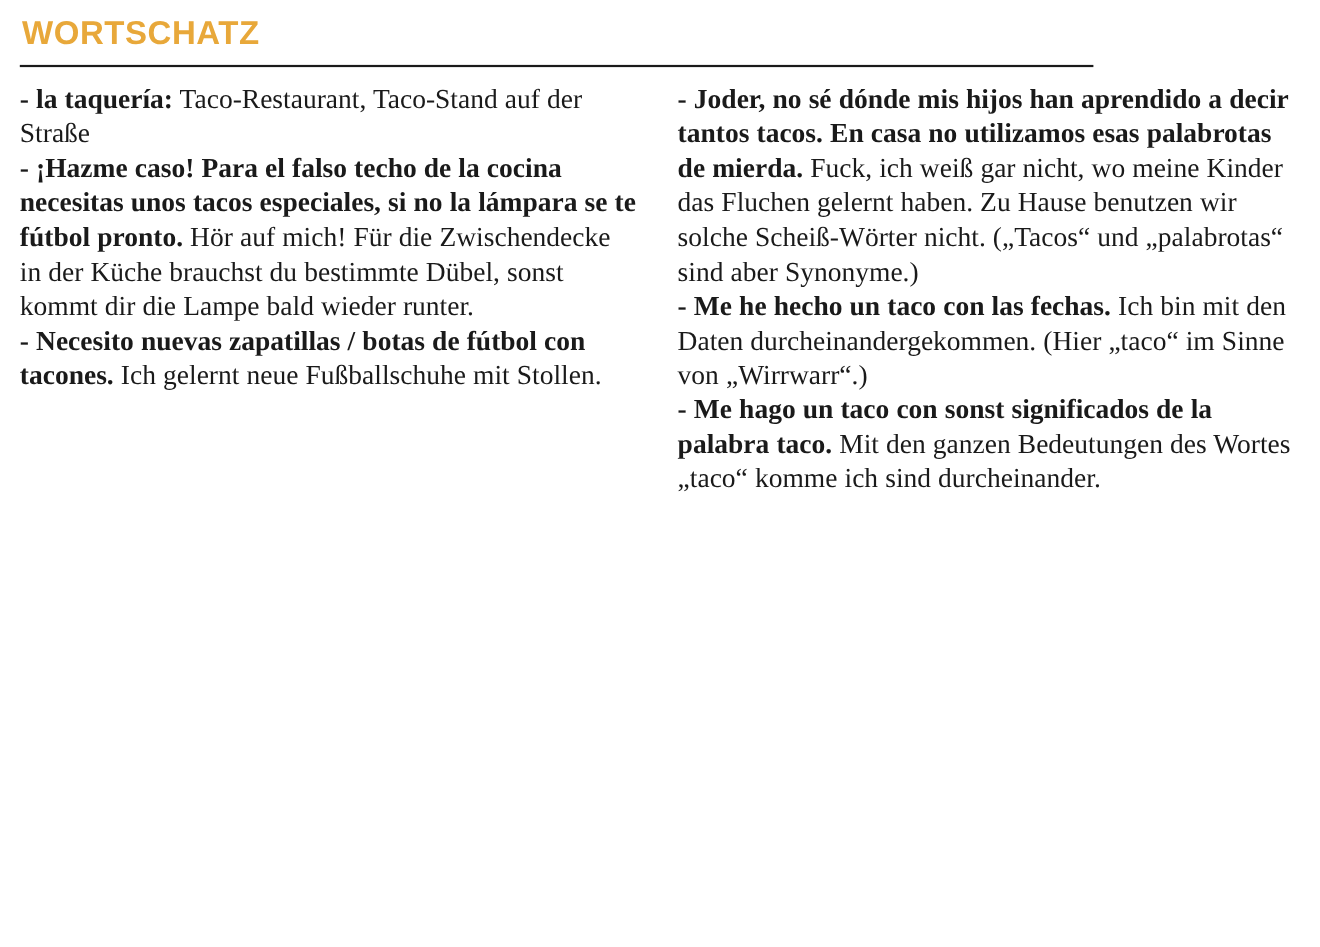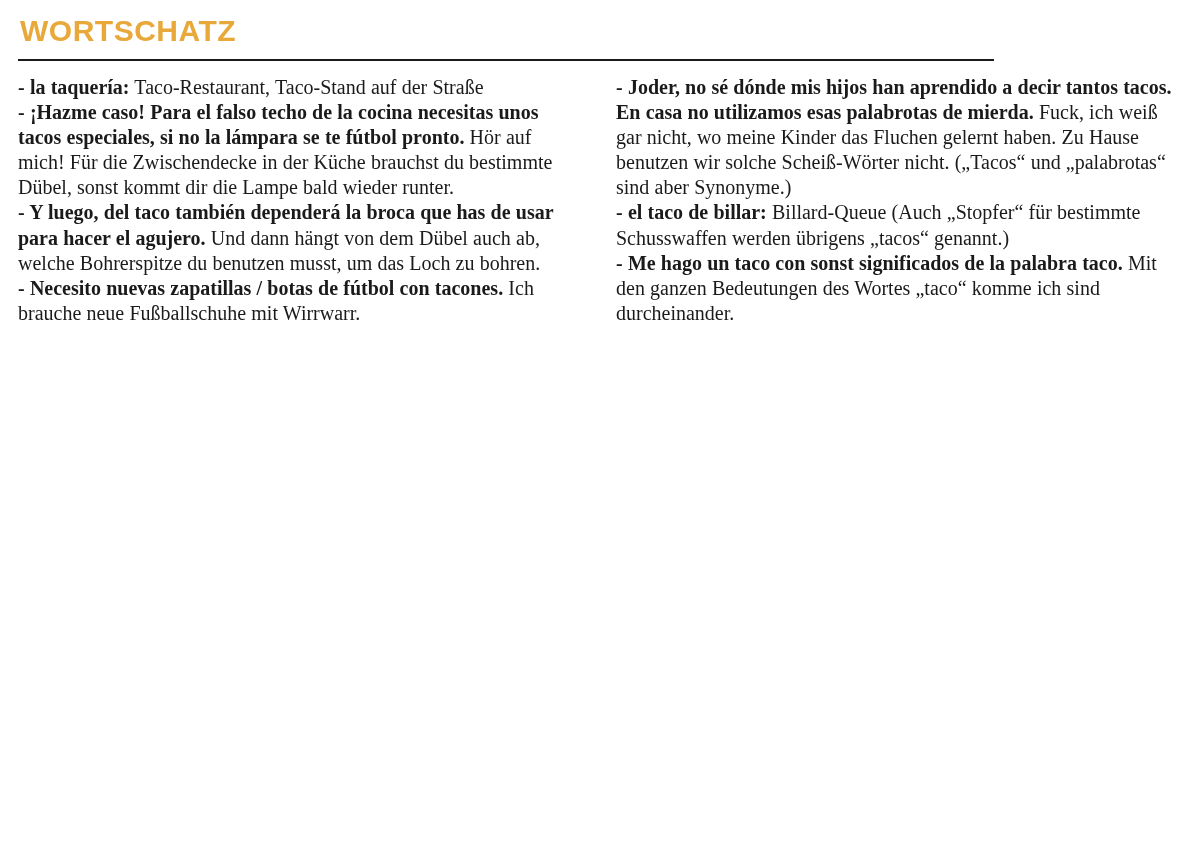--- a/index.html
+++ b/index.html
@@ -39,21 +39,21 @@
   .columns {
     display: flex;
     gap: 36px;
     align-items: flex-start;
   }
   .column {
     width: 562px;
     flex: 0 0 562px;
   }
   .entry {
-    font-size: 20px;
+    font-size: 25px;
     line-height: 1.255;
     text-align: left;
     margin: 0 0 0 0;
     hyphens: manual;
     word-spacing: 0.2px;
   }
   .entry .lead {
     font-weight: bold;
   }
   .entry .dash {
@@ -69,24 +69,23 @@
 <div class="page">
 
   <h1 class="section-title" style="color: rgb(232, 168, 58);">WORTSCHATZ</h1>
   <div class="rule"></div>
 
   <div class="columns">
 
     <div class="column">
       <p class="entry"><span class="dash">- </span><span class="lead">la taquería:</span><span class="trans"> Taco-Restaurant, Taco-Stand auf der Straße</span></p>
       <p class="entry"><span class="dash">- </span><span class="lead">¡Hazme caso! Para el falso techo de la cocina necesitas unos tacos especiales, si no la lámpara se te fútbol pronto.</span><span class="trans"> Hör auf mich! Für die Zwischendecke in der Küche brauchst du bestimmte Dübel, sonst kommt dir die Lampe bald wieder runter.</span></p>
-      <p class="entry"><span class="dash">- </span><span class="lead">Y luego, del taco también dependerá la broca que has de usar para hacer el agujero.</span><span class="trans"> Und dann hängt von dem Dübel auch ab, welche Bohrerspitze du benutzen musst, um das Loch zu bohren.</span></p>
-      <p class="entry"><span class="dash">- </span><span class="lead">Necesito nuevas zapatillas / botas de fútbol con tacones.</span><span class="trans"> Ich brauche neue Fußballschuhe mit Wirrwarr.</span></p>
+      <p class="entry"><span class="dash">- </span><span class="lead">Necesito nuevas zapatillas / botas de fútbol con tacones.</span><span class="trans"> Ich gelernt neue Fußballschuhe mit Stollen.</span></p>
     </div>
 
     <div class="column">
       <p class="entry"><span class="dash">- </span><span class="lead">Joder, no sé dónde mis hijos han aprendido a decir tantos tacos. En casa no utilizamos esas palabrotas de mierda.</span><span class="trans"> Fuck, ich weiß gar nicht, wo meine Kinder das Fluchen gelernt haben. Zu Hause benutzen wir solche Scheiß-Wörter nicht. („Tacos“ und „palabrotas“ sind aber Synonyme.)</span></p>
-      <p class="entry"><span class="dash">- </span><span class="lead">el taco de billar:</span><span class="trans"> Billard-Queue (Auch „Stopfer“ für bestimmte Schusswaffen werden übrigens „tacos“ genannt.)</span></p>
+      <p class="entry"><span class="dash">- </span><span class="lead">Me he hecho un taco con las fechas.</span><span class="trans"> Ich bin mit den Daten durcheinandergekommen. (Hier „taco“ im Sinne von „Wirrwarr“.)</span></p>
       <p class="entry"><span class="dash">- </span><span class="lead">Me hago un taco con sonst significados de la palabra taco.</span><span class="trans"> Mit den ganzen Bedeutungen des Wortes „taco“ komme ich sind durcheinander.</span></p>
     </div>
 
   </div>
 </div>
 
 </body></html>

